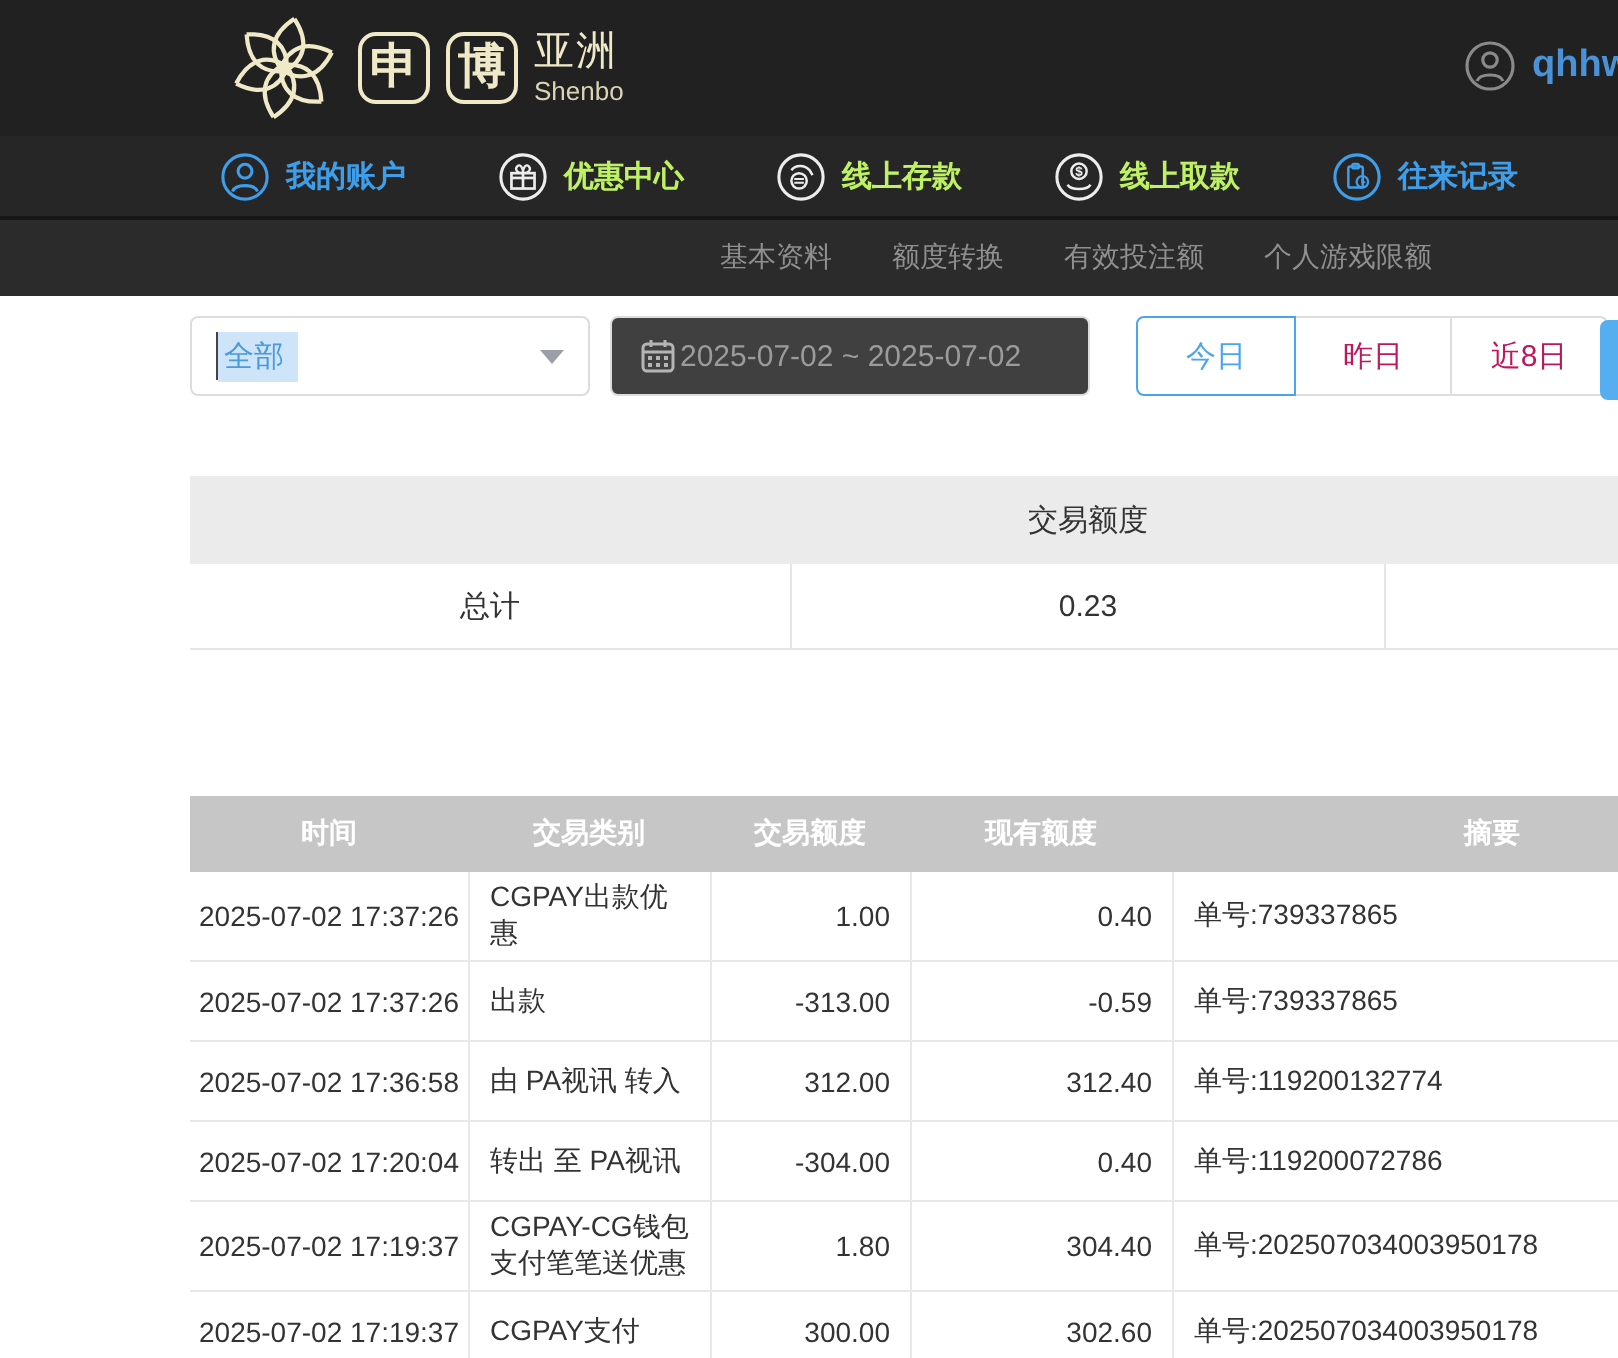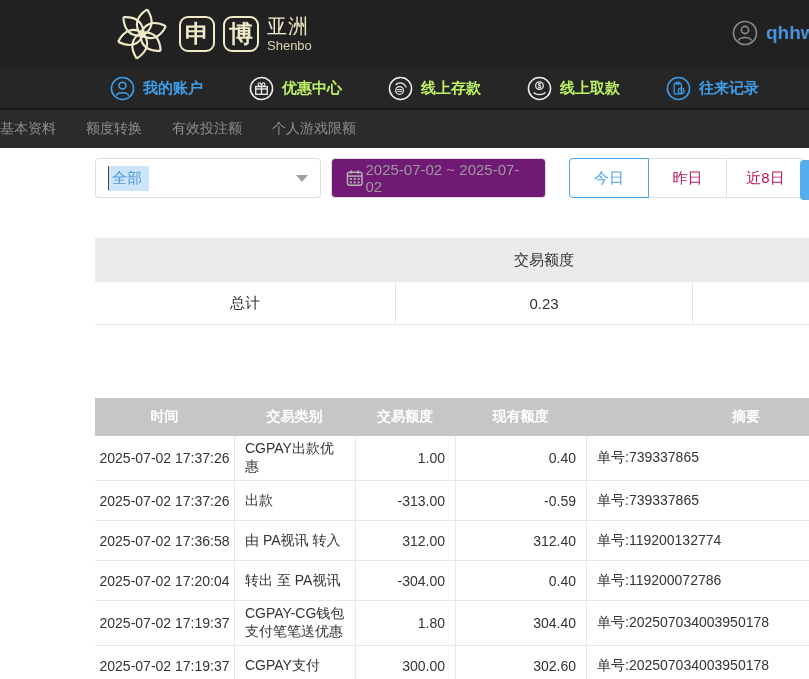--- a/index.html
+++ b/index.html
@@ -18,31 +18,31 @@
   .logo-cn { font-size:20px; letter-spacing:1px; }
   .logo-en { font-size:13px; margin-top:3px; color:#d9d4b4; }
   .userbox { position:absolute; left:732px; top:20px; width:120px; display:flex; align-items:center; gap:8px; }
   .username { color:#4a92d8; font-size:19px; font-weight:bold; white-space:nowrap; }
   
   .mainnav { height:40px; background:#262626; display:flex; align-items:center; padding-left:110px; gap:46px; }
   .nav-item { display:flex; align-items:center; gap:8px; color:#bef264; font-size:15px; font-weight:bold; cursor:pointer; white-space:nowrap; }
   .nav-item.active { color:#3f9eea; }
   .nav-item svg { display:block; }
   
-  .subnav { height:40px; background:#2b2b2b; border-top:2px solid #161616; display:flex; align-items:center; gap:30px; }
+  .subnav { height:40px; background:#2b2b2b; border-top:2px solid #161616; display:flex; align-items:center; padding-left:360px; gap:30px; }
   .subnav-item { color:#8f8f8f; font-size:14px; cursor:pointer; white-space:nowrap; }
   
   .filters { display:flex; align-items:center; margin:10px 0 0 95px; }
-  .select-box { width:226px; height:40px; border:1px solid #ddd; border-radius:4px; display:flex; align-items:center;
+  .select-box { width:200px; height:40px; border:1px solid #ddd; border-radius:4px; display:flex; align-items:center;
     padding:0 12px; position:relative; background:#fff; cursor:pointer; }
   .cursor-bar { width:1px; height:24px; background:#444; }
   .select-value { background:#cde4f9; color:#4a9bdc; font-size:15px; padding:3px 7px 3px 3px; }
   .caret-down { position:absolute; right:12px; width:0; height:0; border-left:6px solid transparent; border-right:6px solid transparent; border-top:7px solid #9aa0a6; }
-  .date-box { width:215px; height:40px; border:1px solid #ddd; border-radius:4px; display:flex; align-items:center; gap:2px;
-    padding:0 14px; margin-left:10px; color:#9b9b9b; font-size:15px; background:#701a75; cursor:pointer; }
+  .date-box { width:240px; height:40px; border:1px solid #ddd; border-radius:4px; display:flex; align-items:center; gap:2px;
+    padding:0 14px; margin-left:10px; color:#9b9b9b; font-size:15px; background:#404040; cursor:pointer; }
   .btn-group { display:flex; margin-left:23px; }
   .range-btn { width:80px; height:40px; background:#fff; border:1px solid #ddd; color:#be185d; font-size:15px;
     font-family:inherit; cursor:pointer; }
   .range-btn + .range-btn { margin-left:-1px; width:79px; }
   .range-btn:first-child { border-radius:4px 0 0 4px; }
   .range-btn:last-child { border-radius:0 4px 4px 0; }
   .range-btn.active { border:1px solid #4aa4ee; color:#4aa4ee; position:relative; z-index:2; }
   .edge-btn { position:absolute; left:800px; top:160px; width:40px; height:40px; background:#55aef0; border:none; border-radius:4px; cursor:pointer; }
   
   .summary { margin:40px 0 0 95px; width:1014px; font-size:15px; }

